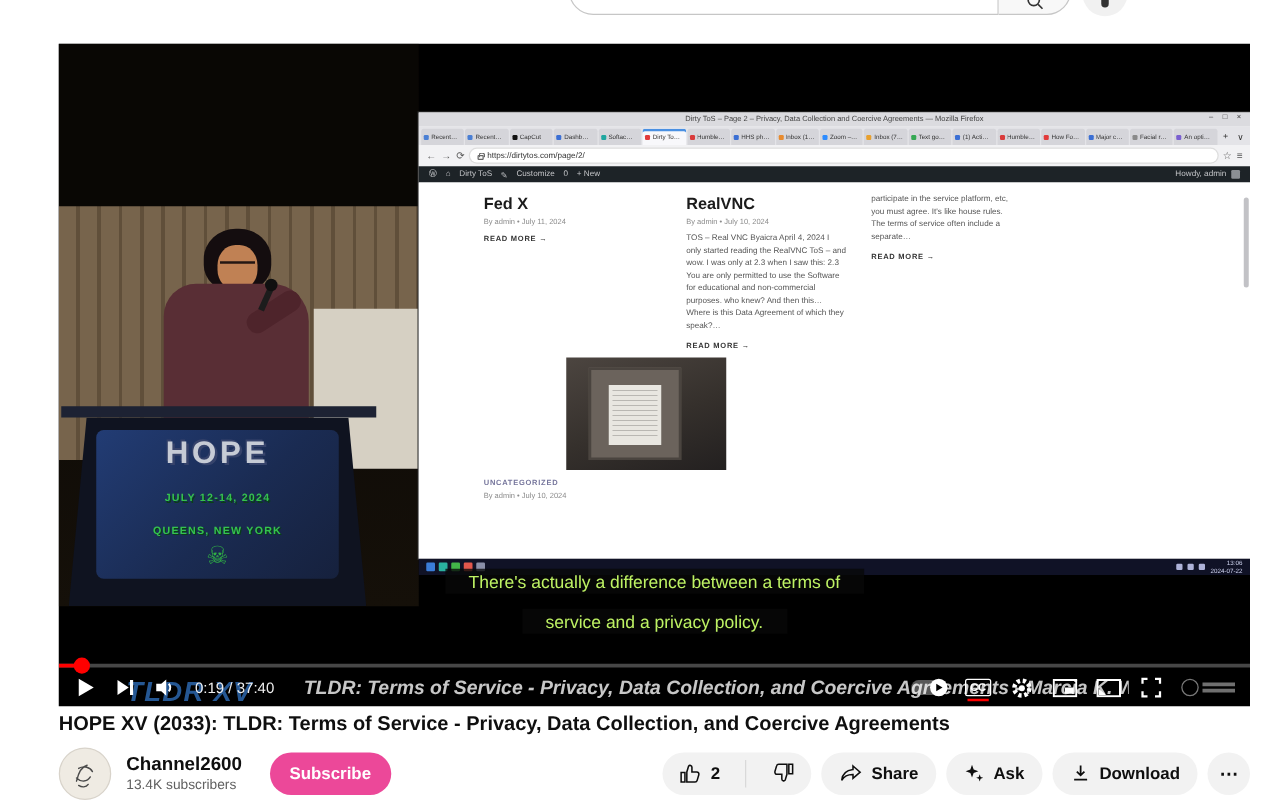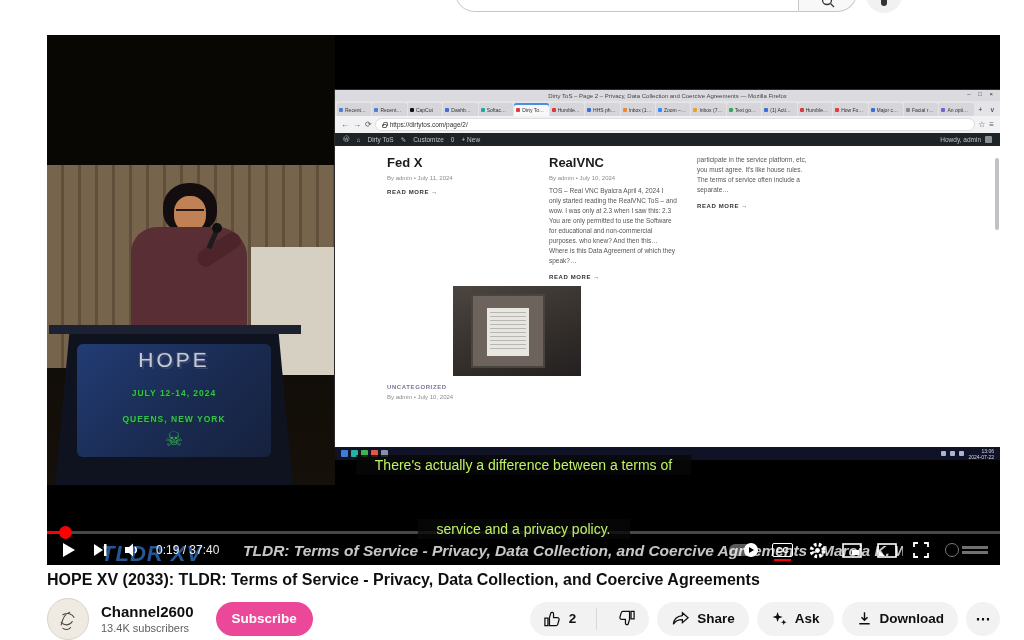--- a/index.html
+++ b/index.html
@@ -30,21 +30,21 @@
   .glasses { position:absolute; left:129px; top:174px; width:28px; height:7px; border-top:2px solid #241713; }
   .torso { position:absolute; left:84px; top:192px; width:116px; height:148px; background:#592e35; border-radius:26px 30px 0 0; }
   .arm { position:absolute; left:148px; top:206px; width:48px; height:17px; background:#4e242b; border-radius:8px; transform:rotate(-33deg); }
   .mic-stick { position:absolute; left:163px; top:196px; width:5px; height:18px; background:#1c1c1c; transform:rotate(24deg); }
   .mic-head { position:absolute; left:165px; top:188px; width:10px; height:10px; border-radius:50%; background:#101010; }
   .podium-top { position:absolute; left:2px; top:290px; width:252px; height:9px; background:#1d2233; }
   .podium { position:absolute; left:8px; top:299px; width:238px; height:151px; background:#0f1320;
     clip-path:polygon(6% 0,94% 0,100% 100%,0 100%); text-align:center; }
   .sign-panel { margin:10px 22px 0; background:linear-gradient(135deg,#223c74 0%,#1a2b52 55%,#16213d 100%);
     border-radius:6px; padding:4px 2px 6px; }
-  .sign-hope { font-size:21px; font-weight:normal; color:#c6cbd5; letter-spacing:3px;
+  .sign-hope { font-size:25px; font-weight:bold; color:#c6cbd5; letter-spacing:3px;
     text-shadow:2px 2px 0 #36436b, -1px -1px 0 #36436b; }
   .sign-line { color:#35c24f; font-size:8.5px; font-weight:bold; letter-spacing:1px; margin-top:16px;
     text-shadow:1px 1px 0 #093f17; }
   .sign-skull { color:#2fae45; font-size:20px; margin-top:3px; }
 
   
   .browser { position:absolute; left:288px; top:55px; width:665px; height:357px; background:#fff;
     box-shadow:0 0 0 1px #2a2a2a; }
   .btitle { height:11px; background:#dbdbdf; display:flex; align-items:center; justify-content:center;
     font-size:6px; color:#444; position:relative; }
@@ -91,21 +91,21 @@
   .taskbar { position:absolute; left:288px; top:412px; width:665px; height:13px; background:#101226;
     display:flex; align-items:center; padding:0 6px; gap:3px; }
   .task-icon { width:7px; height:7px; border-radius:1px; flex:none; }
   .task-right { margin-left:auto; display:flex; align-items:center; gap:4px; }
   .tray-dot { width:5px; height:5px; border-radius:1px; background:#aeb2d8; }
   .task-clock { font-size:5px; color:#d2d6f2; line-height:1.2; text-align:right; }
 
   
   .caption-line { position:absolute; left:50%; transform:translateX(-50%); background:rgba(8,8,8,.78);
     color:#bef264; font-size:14px; padding:2px 19px; white-space:nowrap; z-index:4; }
-  .cap1 { top:420px; } .cap2 { top:452px;margin-top:32px; }
+  .cap1 { top:420px; } .cap2 { top:452px; }
 
   
   .progress { position:absolute; left:0; top:496px; width:100%; height:3px; background:rgba(255,255,255,.28); z-index:3; }
   .prog-played { position:absolute; left:0; top:0; width:18px; height:3px; background:#f00; }
   .prog-dot { position:absolute; left:12px; top:-5px; width:13px; height:13px; border-radius:50%; background:#f00; }
   .hopewm { position:absolute; left:54px; top:506px; font-size:22px; font-weight:800; font-style:italic;
     color:#2f6db8; opacity:.8; letter-spacing:1px; z-index:1; }
   .lower-third { position:absolute; left:196px; top:507px; width:660px; font-size:15.5px; font-style:italic;
     font-weight:600; color:rgba(255,255,255,.78); white-space:nowrap; overflow:hidden; z-index:2; }
   .controls { position:absolute; left:0; top:500px; width:100%; height:30px; display:flex; align-items:center;

